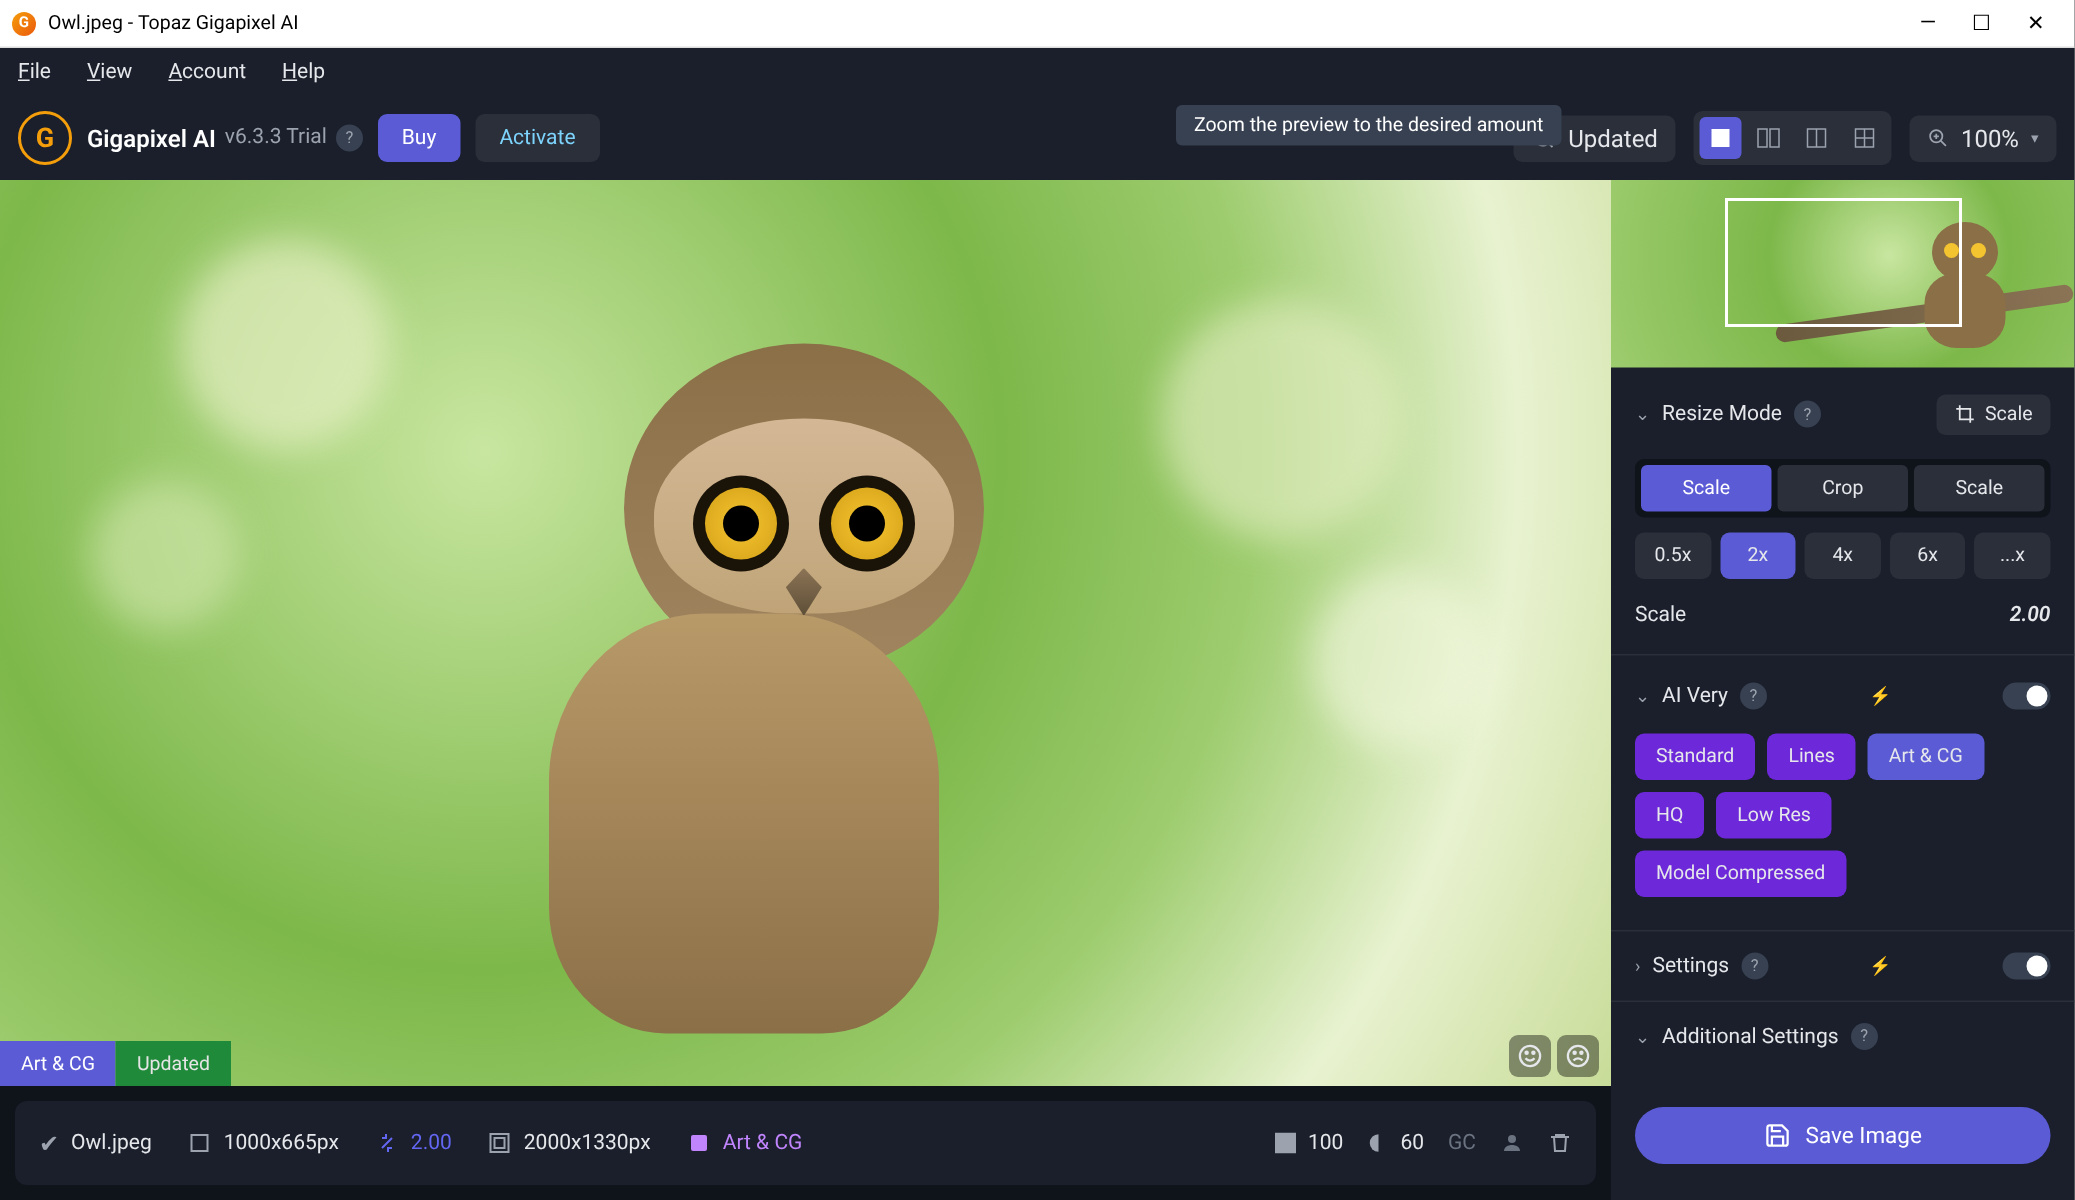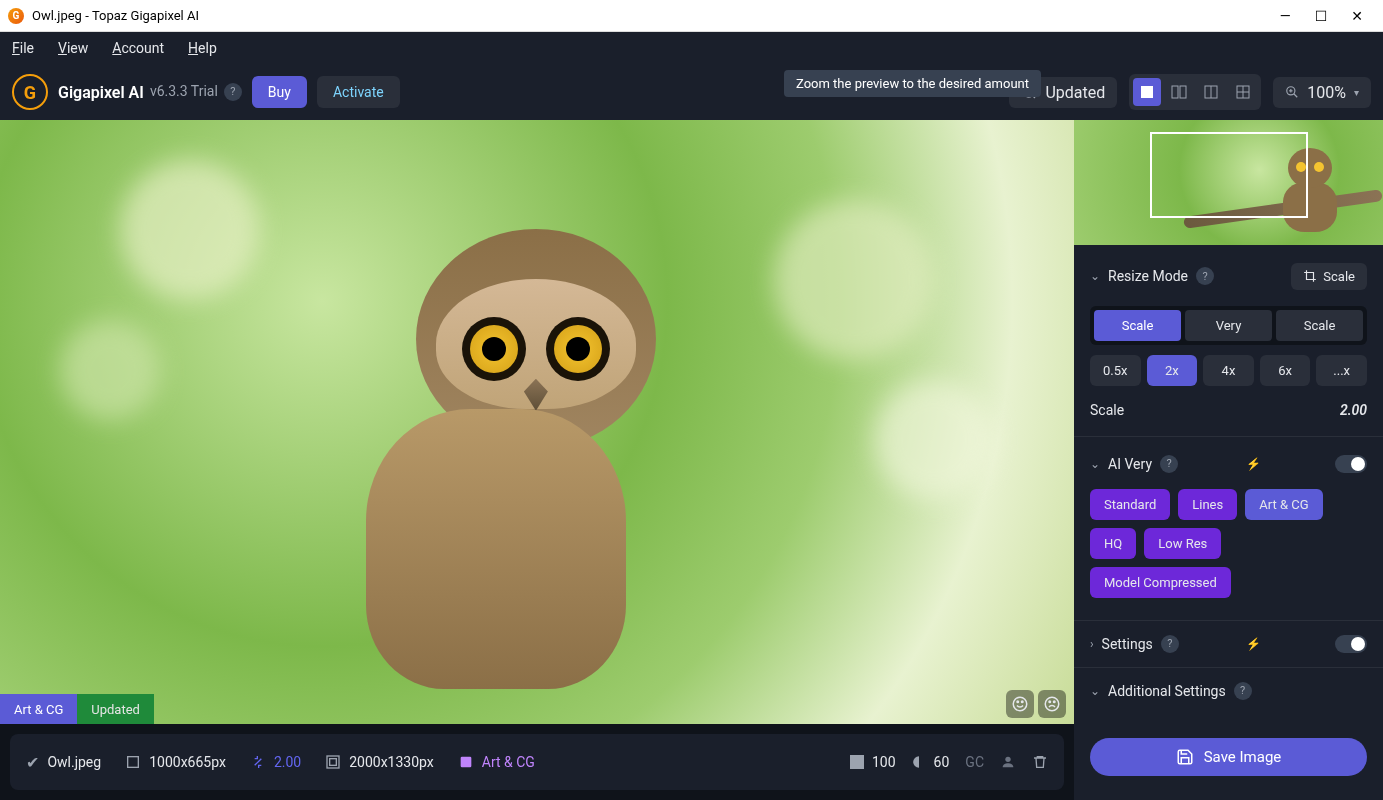--- a/index.html
+++ b/index.html
@@ -308,21 +308,21 @@
             <span>
                 <svg width="14" height="14" viewBox="0 0 24 24" fill="none" stroke="#e5e7eb" stroke-width="2">
                   <path d="M6 2v16h16M2 6h16v16"></path>
                 </svg>
               </span>
             <span>Scale</span>
           </div>
         </div>
         <div class="seg">
           <div class="seg-btn active">Scale</div>
-          <div class="seg-btn">Very</div>
+          <div class="seg-btn">Crop</div>
           <div class="seg-btn">Scale</div>
         </div>
         <div class="scale-row">
           <div class="scale-btn">0.5x</div>
           <div class="scale-btn active">2x</div>
           <div class="scale-btn">4x</div>
           <div class="scale-btn">6x</div>
           <div class="scale-btn">...x</div>
         </div>
         <div class="scale-label">

